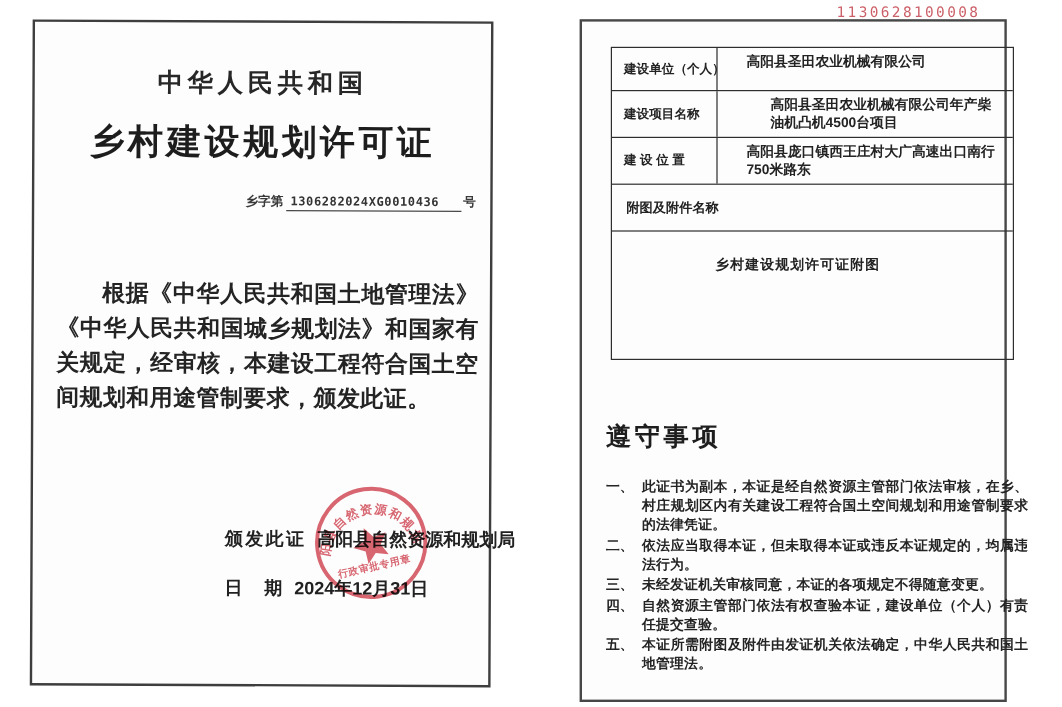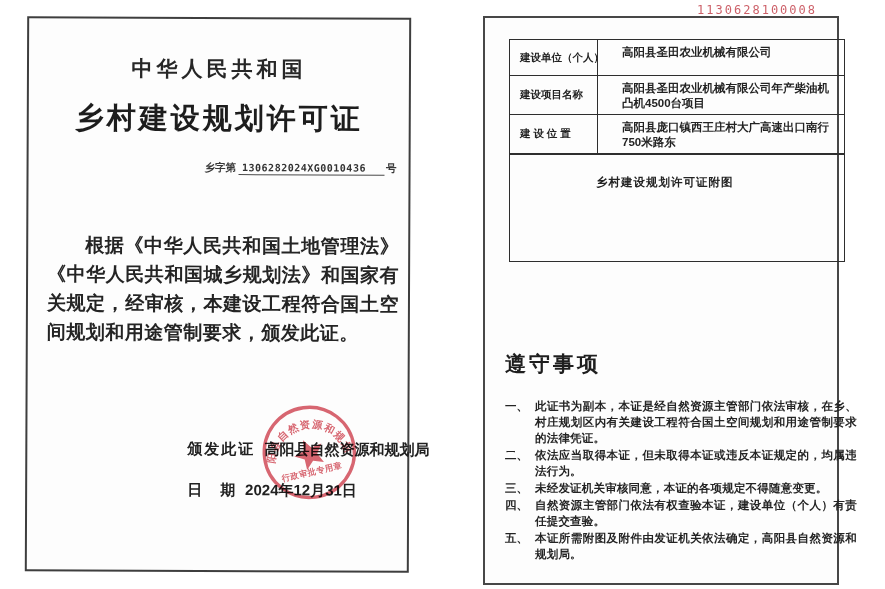--- a/index.html
+++ b/index.html
@@ -73,21 +73,21 @@
     position:absolute;left:24px;top:21px;width:336px;
     border:1.6px solid #2e2e2e;box-sizing:border-box;font-size:11.5px;color:#232323;
   }
   .t-row{display:flex;border-bottom:1px solid #2e2e2e;box-sizing:border-box;}
   .t-label{
     width:88px;flex:none;border-right:1px solid #2e2e2e;box-sizing:border-box;
     display:flex;align-items:center;padding-left:10px;
     font-size:10.5px;font-weight:700;white-space:nowrap;
   }
   .t-value{flex:1;padding:5px 8px 3px 24px;line-height:15px;font-weight:600;}
-  .r1{min-height:36px;} .r2{min-height:34px;} .r3{min-height:32px;} .r4{min-height:32px;}
+  .r1{min-height:36px;} .r2{min-height:34px;gap:20px;} .r3{min-height:32px;} .r4{min-height:32px;}
   .t-attach-head{
     min-height:38px;display:flex;align-items:center;padding-left:12px;
     border-bottom:none;font-size:11px;font-weight:700;
   }
   .t-attach-box{position:relative;height:106px;border-top:1px solid #2e2e2e;}
   .t-attach-box .attach-val{
     position:absolute;left:86px;top:20px;font-size:11.5px;font-weight:600;letter-spacing:1px;
   }
   .notes-title{
     position:absolute;left:20px;top:332px;margin:0;
@@ -153,20 +153,21 @@
         <div class="t-value">高阳县圣田农业机械有限公司</div>
       </div>
       <div class="t-row r2">
         <div class="t-label">建设项目名称</div>
         <div class="t-value">高阳县圣田农业机械有限公司年产柴油机凸机4500台项目</div>
       </div>
       <div class="t-row r3">
         <div class="t-label">建 设 位 置</div>
         <div class="t-value">高阳县庞口镇西王庄村大广高速出口南行750米路东</div>
       </div>
+      <div class="t-attach-head">附图及附件名称</div>
       <div class="t-attach-box">
         <span class="attach-val">乡村建设规划许可证附图</span>
       </div>
     </div>
 
     <h2 class="notes-title">遵守事项</h2>
 
     <div class="notes">
       <div class="note">
         <span class="no">一、</span>
@@ -179,17 +180,17 @@
       <div class="note">
         <span class="no">三、</span>
         <span class="txt">未经发证机关审核同意，本证的各项规定不得随意变更。</span>
       </div>
       <div class="note">
         <span class="no">四、</span>
         <span class="txt">自然资源主管部门依法有权查验本证，建设单位（个人）有责任提交查验。</span>
       </div>
       <div class="note">
         <span class="no">五、</span>
-        <span class="txt">本证所需附图及附件由发证机关依法确定，高阳县自然资源和规划局。</span>
+        <span class="txt">本证所需附图及附件由发证机关依法确定，中华人民共和国土地管理法。</span>
       </div>
     </div>
   </section>
 </div>
 
 </body></html>

